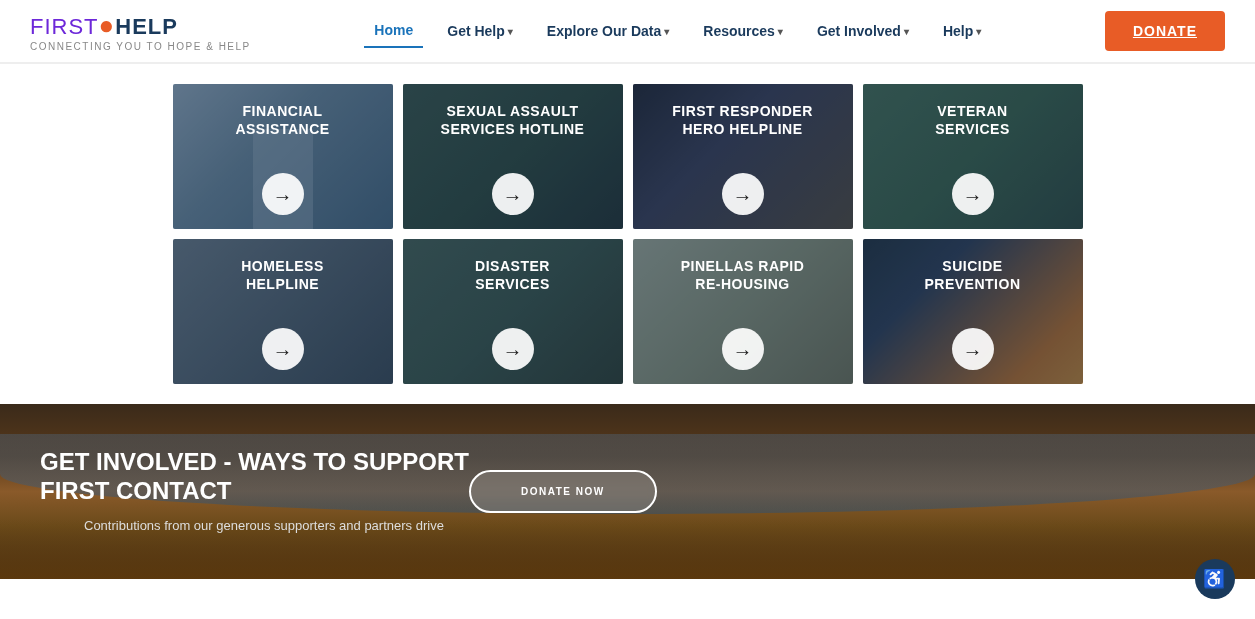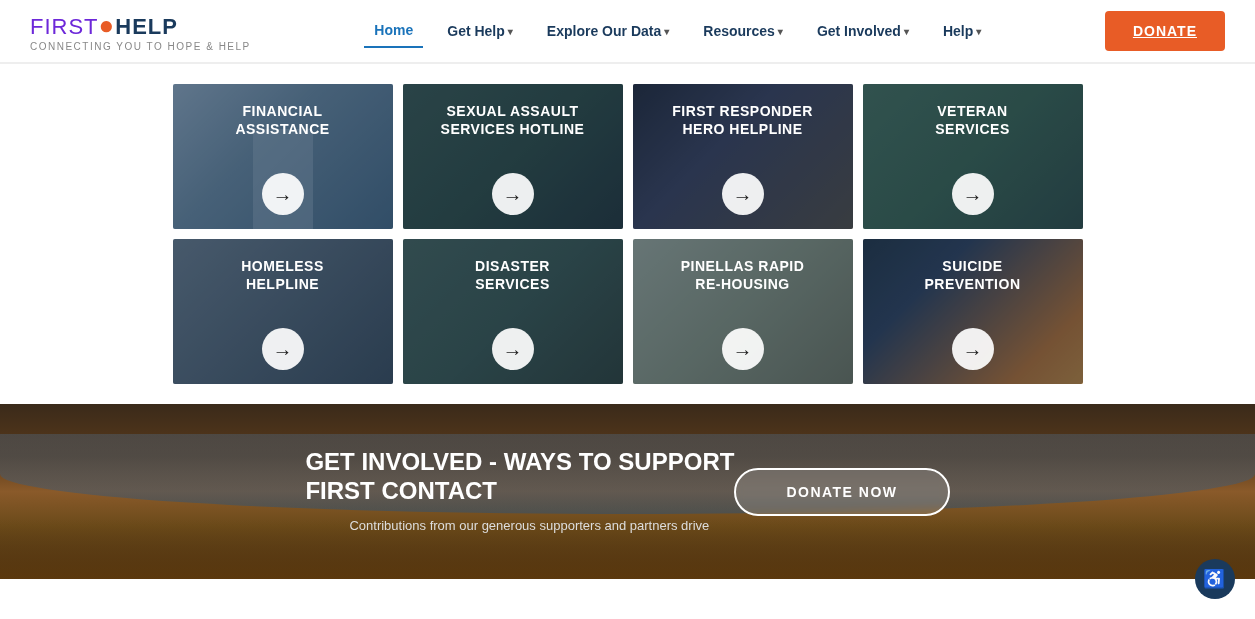--- a/index.html
+++ b/index.html
@@ -177,21 +177,21 @@
       top: 30px; left: 0; right: 0;
       height: 80px;
       background: linear-gradient(to bottom, rgba(80,120,160,0.3), rgba(40,80,120,0.5));
       border-radius: 0 0 60% 60%;
     }
     .get-involved-content {
       position: relative;
       z-index: 2;
       display: flex;
       align-items: center;
-      justify-content: center;
+      justify-content: flex-start;
       width: 100%;
       padding: 30px 40px;
     }
     .get-involved-text {
       max-width: 500px;
     }
     .get-involved-title {
       color: #fff;
       font-size: 24px;
       font-weight: 800;
@@ -208,21 +208,21 @@
     .get-involved-buttons {
       display: flex;
       flex-direction: column;
       gap: 10px;
     }
     .cta-btn {
       background: rgba(255,255,255,0.15);
       color: #fff;
       border: 2px solid #fff;
       padding: 14px 50px;
-      font-size: 14px;
+      font-size: 10px;
       font-weight: 800;
       letter-spacing: 1.5px;
       border-radius: 30px;
       cursor: pointer;
       text-align: center;
       white-space: nowrap;
       backdrop-filter: blur(4px);
     }
 
     

